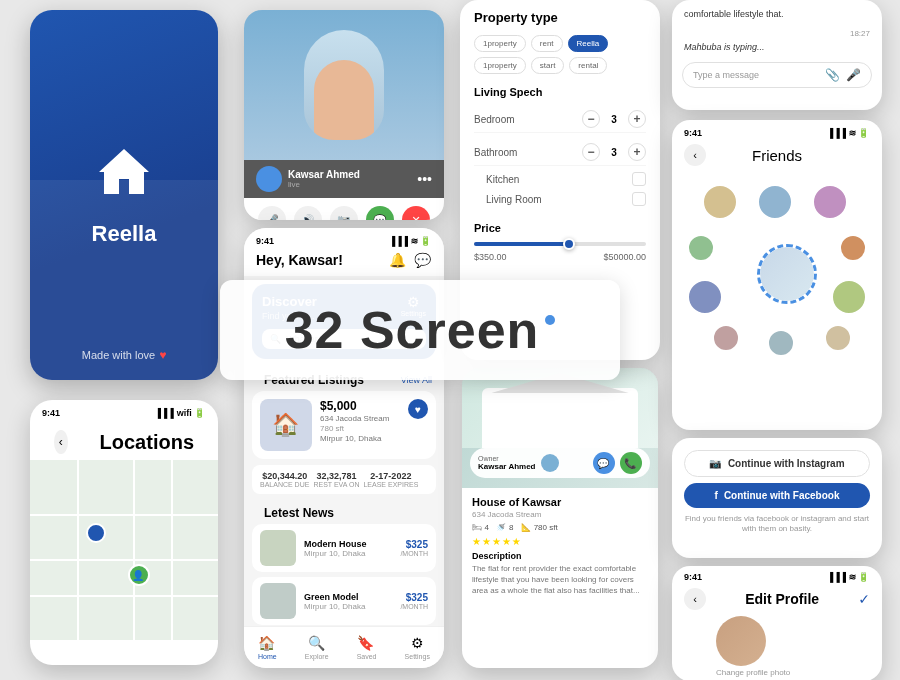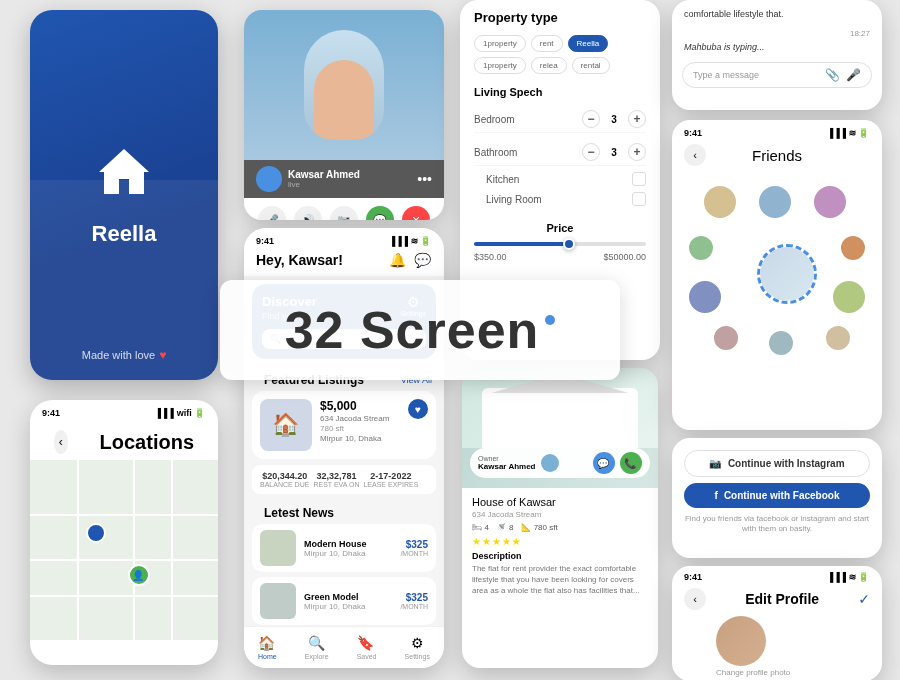--- a/index.html
+++ b/index.html
@@ -400,21 +400,21 @@
       width: 22px; height: 22px;
       border-radius: 50%;
       display: flex; align-items: center; justify-content: center;
       font-size: 10px;
       cursor: pointer;
     }
     .btn-chat { background: #4a90e2; color: white; }
     .btn-call { background: #4CAF50; color: white; }
 
     .detail-content { padding: 8px 10px; }
-    .detail-title { font-size: 11px; font-weight: 400; margin-bottom: 2px; }
+    .detail-title { font-size: 11px; font-weight: 700; margin-bottom: 2px; }
     .detail-addr { font-size: 8px; color: #999; margin-bottom: 4px; }
     .detail-stats { display: flex; gap: 8px; margin-bottom: 4px; }
     .detail-stat { font-size: 8px; color: #555; }
     .stars { color: #FFD700; font-size: 10px; letter-spacing: 1px; }
     .detail-desc-title { font-size: 9px; font-weight: 700; margin: 4px 0 2px; }
     .detail-desc { font-size: 8px; color: #777; line-height: 1.4; }
 
     
     .screen-filter {
       position: absolute;
@@ -470,21 +470,21 @@
       margin-bottom: 6px;
       padding-left: 12px;
     }
     .checkbox-label { font-size: 10px; color: #555; }
     .checkbox {
       width: 14px; height: 14px;
       border: 1.5px solid #ddd;
       border-radius: 3px;
       cursor: pointer;
     }
-    .price-section { padding: 0 14px 10px; text-align: center; }
+    .price-section { padding: 0 14px 10px; }
     .price-title { font-size: 11px; font-weight: 700; margin-bottom: 8px; }
     .price-slider-track {
       width: 100%; height: 4px;
       background: #e0e0e0;
       border-radius: 2px;
       position: relative;
       margin-bottom: 6px;
     }
     .price-slider-fill {
       position: absolute;
@@ -857,21 +857,21 @@
 </div>
 
 <div class="screen-filter">
   <div class="filter-section">
     <div class="filter-title">Property type</div>
     <div class="prop-types">
       <div class="prop-tag">1property</div>
       <div class="prop-tag">rent</div>
       <div class="prop-tag active">Reella</div>
       <div class="prop-tag">1property</div>
-      <div class="prop-tag">relea</div>
+      <div class="prop-tag">start</div>
       <div class="prop-tag">rental</div>
     </div>
     <div class="living-title">Living Spech</div>
     <div class="stepper-row">
       <span class="stepper-label">Bedroom</span>
       <div class="stepper-controls">
         <div class="stepper-btn">−</div>
         <span class="stepper-val">3</span>
         <div class="stepper-btn">+</div>
       </div>

